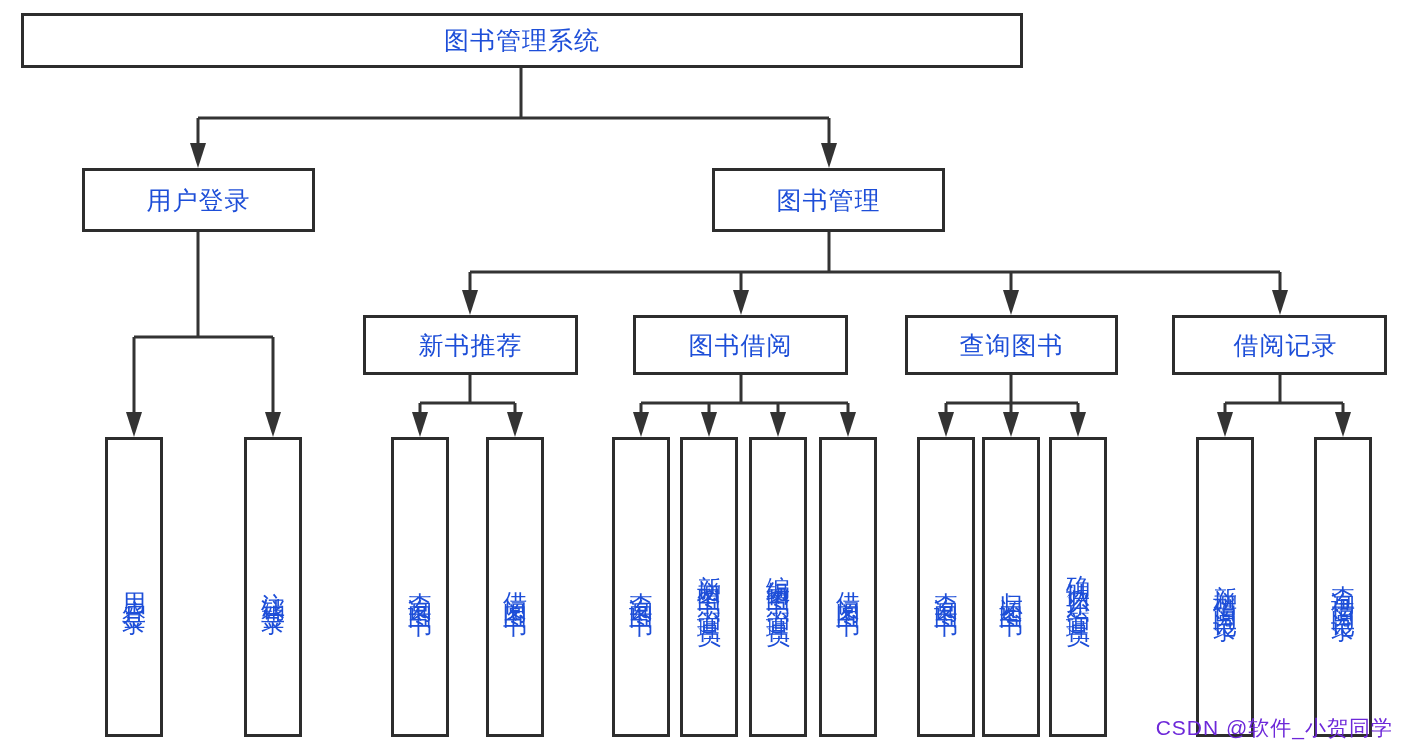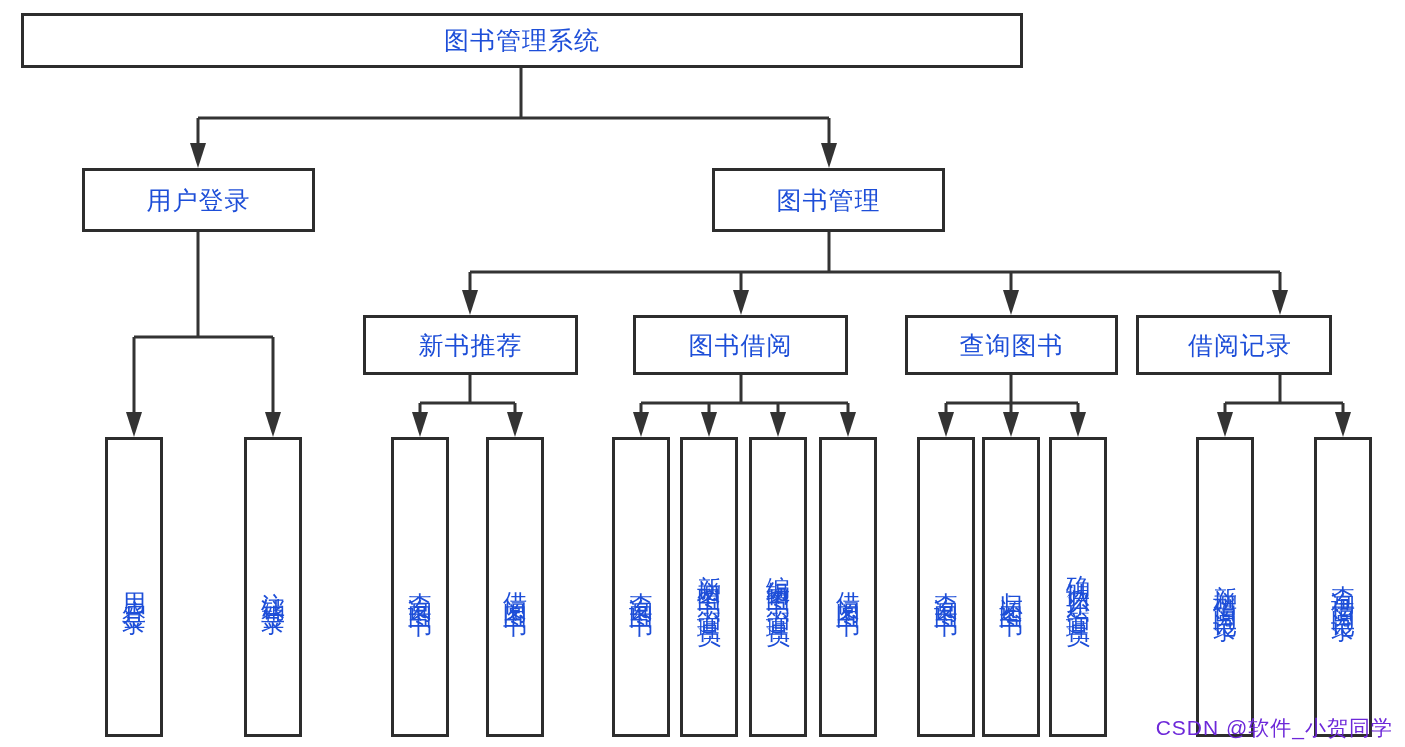--- a/index.html
+++ b/index.html
@@ -34,21 +34,21 @@
   .node.leaf span{letter-spacing:7px;}
   
   #n-root{left:21px;top:13px;width:1002px;height:55px;}
   
   #n-user-login{left:82px;top:168px;width:233px;height:64px;}
   #n-book-mgmt{left:712px;top:168px;width:233px;height:64px;}
   
   #n-newbook{left:363px;top:315px;width:215px;height:60px;text-align:right;}
   #n-bookborrow{left:633px;top:315px;width:215px;height:60px;}
   #n-currentborrow{left:905px;top:315px;width:213px;height:60px;}
-  #n-borrowrecord{left:1136px;top:315px;width:196px;height:60px;padding-left:12px;}
+  #n-borrowrecord{left:1172px;top:315px;width:215px;height:60px;padding-left:12px;}
   
   .leaf{top:437px;width:58px;height:300px;}
   #l-user-login{left:105px;}
   #l-logout{left:244px;}
   #l-nb-query{left:391px;}
   #l-nb-borrow{left:486px;}
   #l-bb-query{left:612px;}
   #l-bb-add{left:680px;}
   #l-bb-edit{left:749px;}
   #l-bb-borrow{left:819px;}

